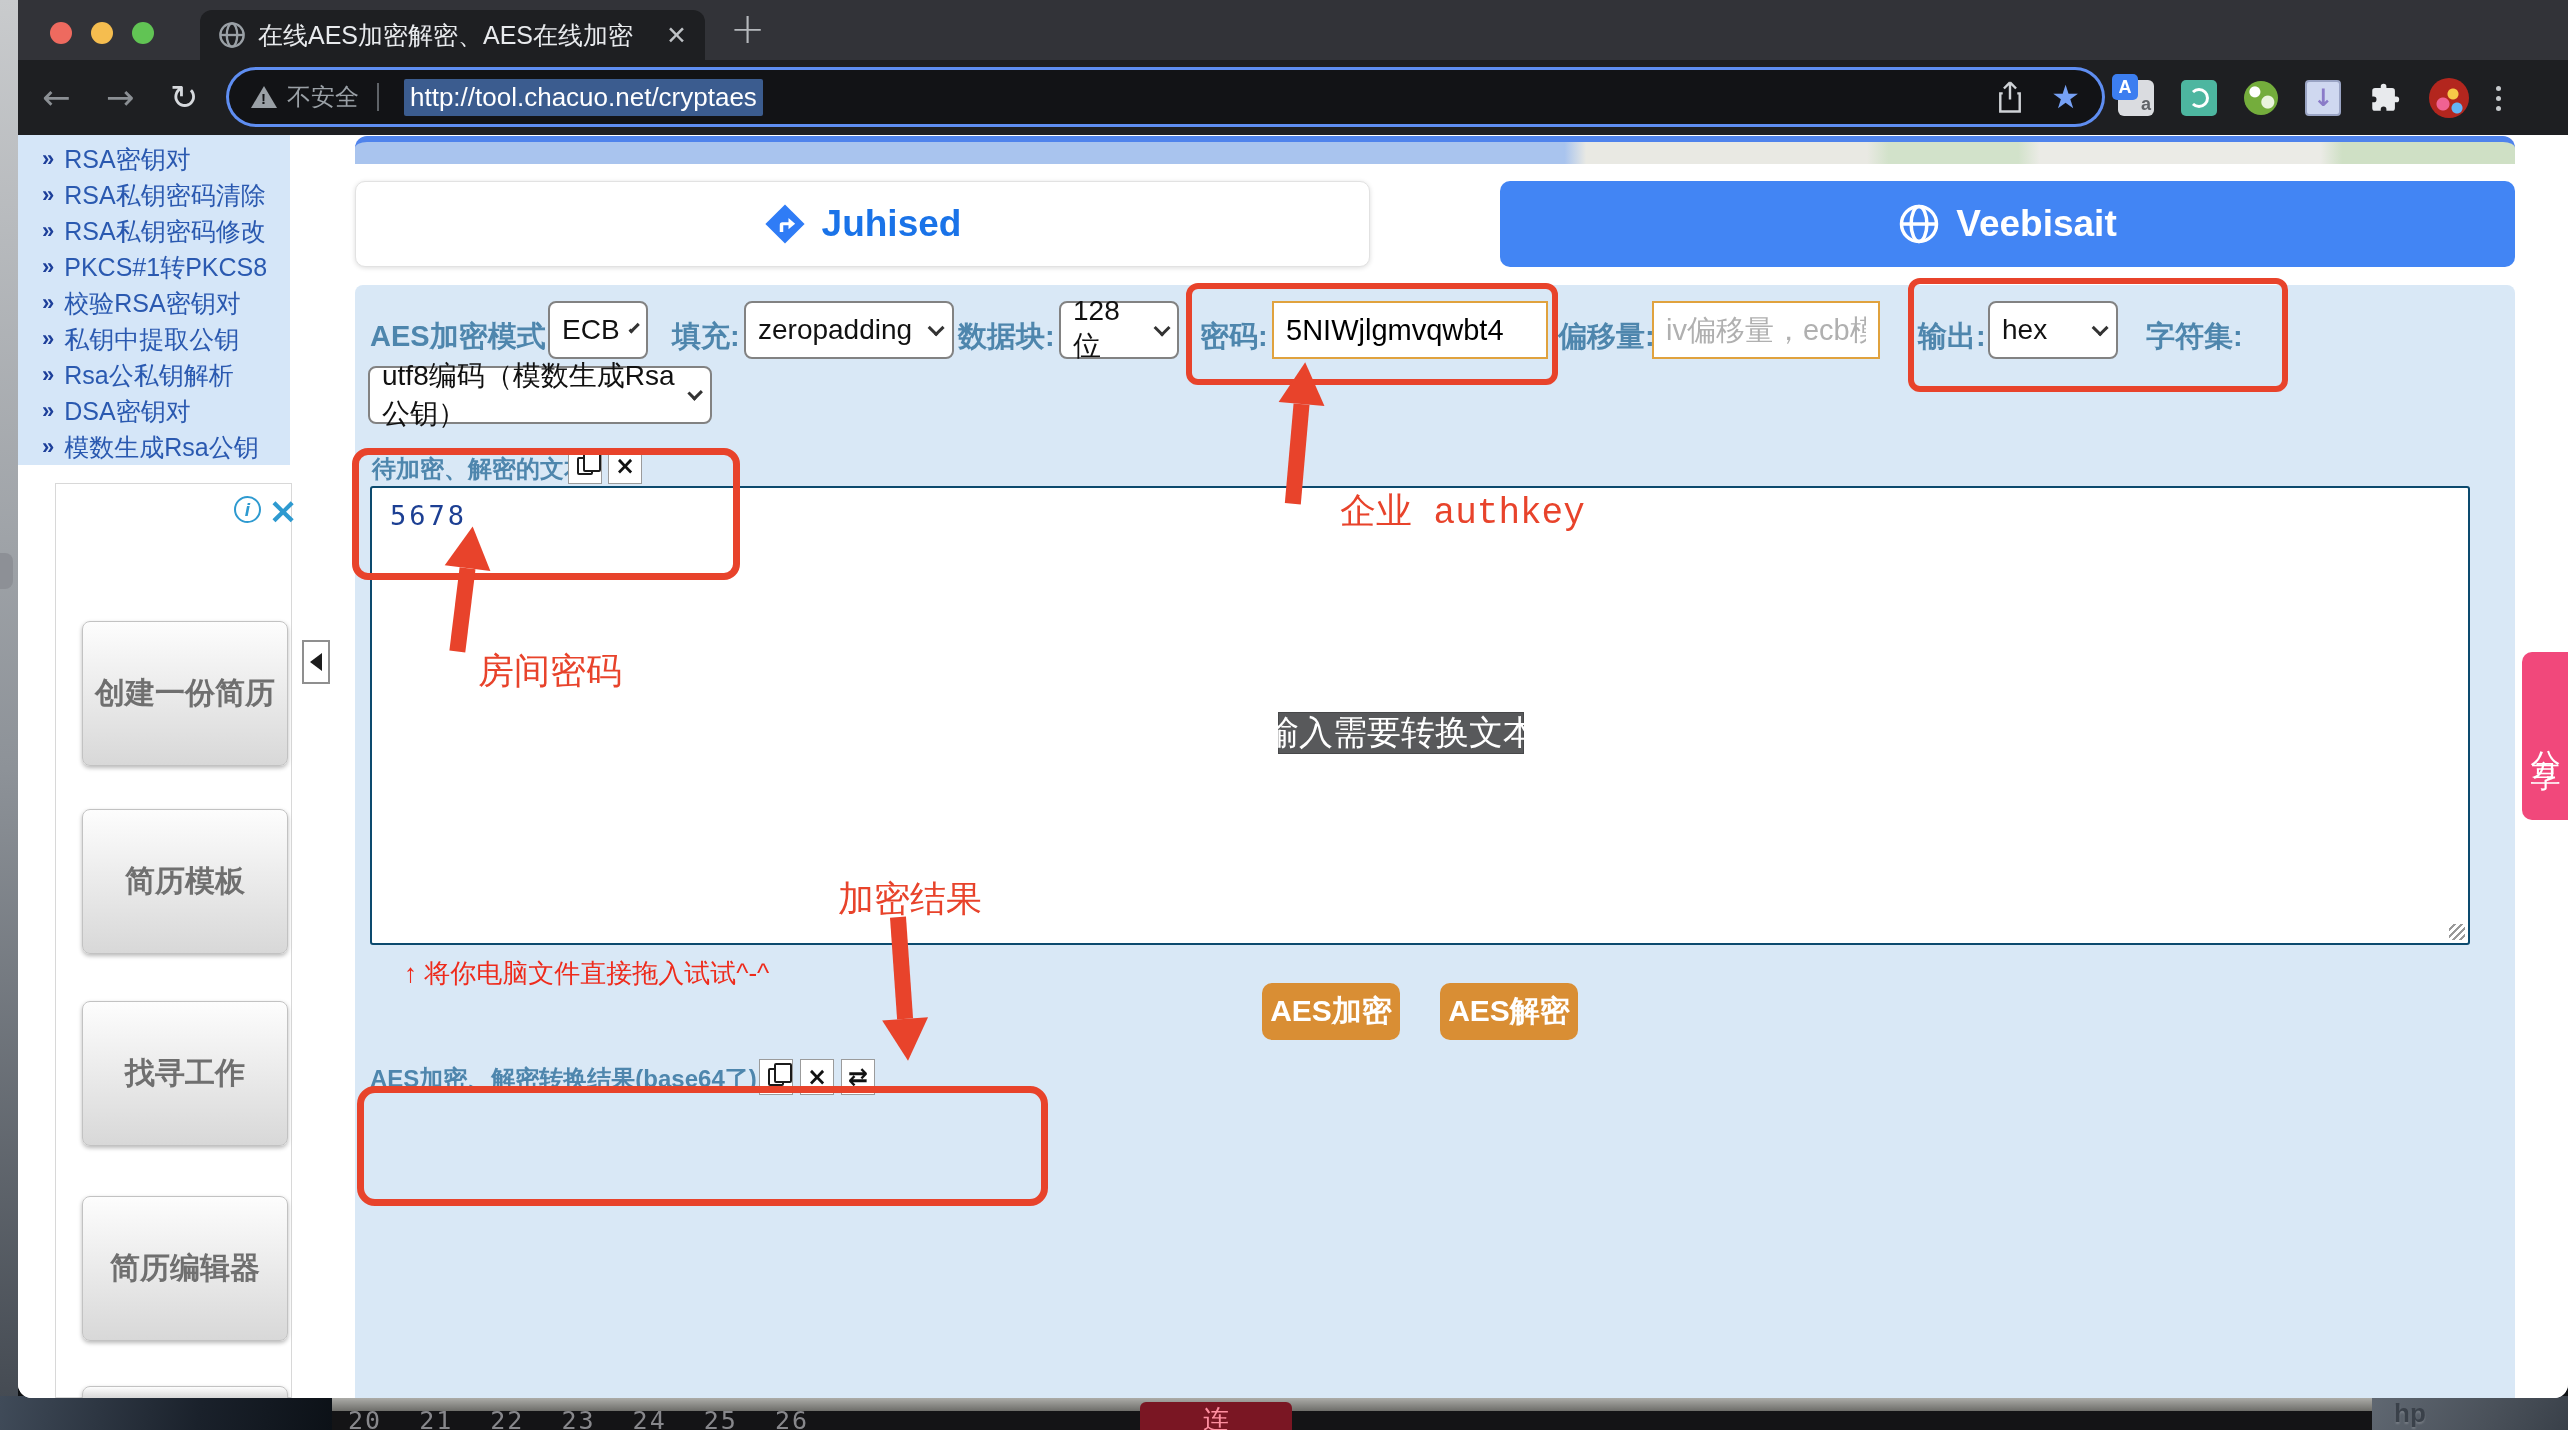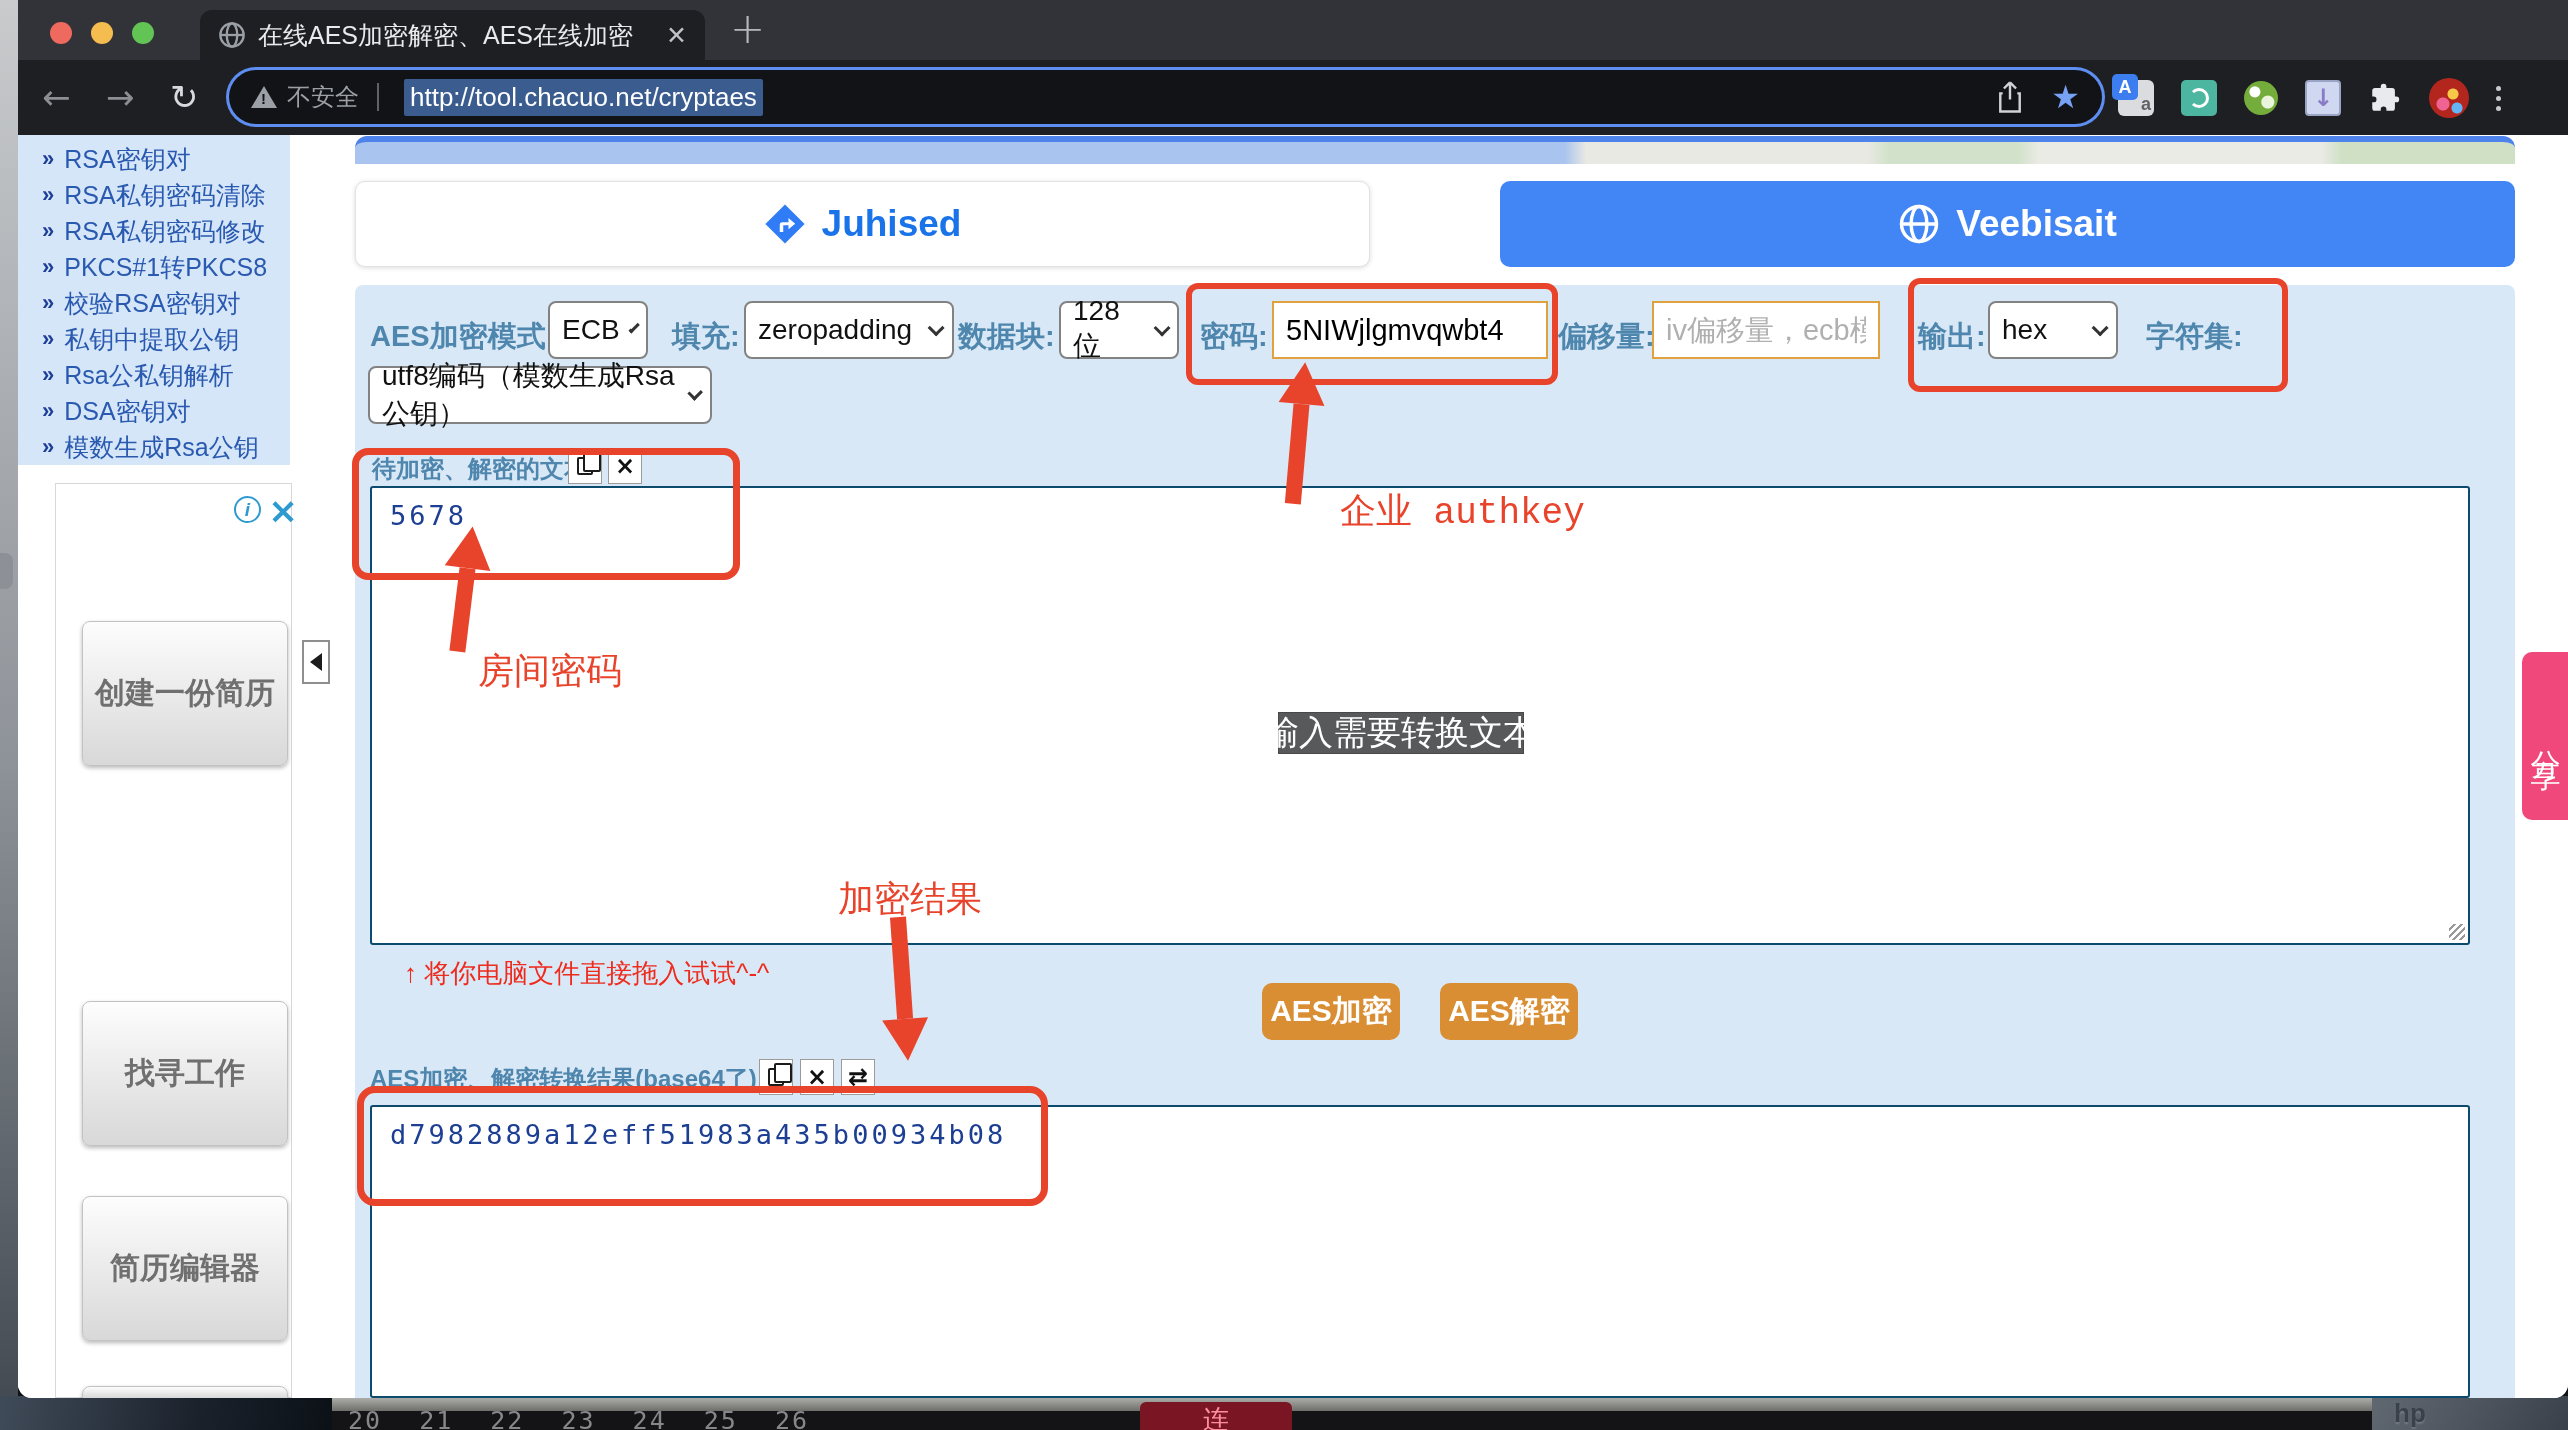--- a/index.html
+++ b/index.html
@@ -267,20 +267,21 @@
       </div>
     <div class="side-item" style="top:294px">
         <span class="side-bullet">»</span>
         <span>模数生成Rsa公钥</span>
       </div>
 
     <div class="ad-panel">
       <span class="ad-info">i</span>
       <span class="ad-close icon">×</span>
       <div class="ad-btn ad-b1">创建一份简历</div>
+      <div class="ad-btn ad-b2">简历模板</div>
       <div class="ad-btn ad-b3">找寻工作</div>
       <div class="ad-btn ad-b4">简历编辑器</div>
       <div class="ad-btn ad-b5"></div>
     </div>
 
     <div class="collapse-handle">
       <span class="collapse-tri"></span>
     </div>
 
     <div class="map-strip"></div>
@@ -356,23 +357,20 @@
     <span class="mini-btn" style="left:741px; top:924px">
         <span class="copy-glyph"></span>
       </span>
     <span class="mini-btn" style="left:782px; top:924px">
         <span class="x-glyph icon">×</span>
       </span>
     <span class="mini-btn" style="left:823px; top:924px">
         <span class="swap-glyph icon">⇄</span>
       </span>
 
-    <div class="bigbox" style="left:352px; top:970px; width:2100px; height:293px">
-      <span class="txt">d7982889a12eff51983a435b00934b08</span>
-    </div>
 
     <div class="ann-box" style="left:1168px; top:148px; width:372px; height:102px"></div>
     <div class="ann-box" style="left:1890px; top:143px; width:380px; height:114px"></div>
     <div class="ann-box" style="left:334px; top:313px; width:388px; height:132px; border-width:7px; border-radius:16px"></div>
     <div class="ann-box" style="left:339px; top:951px; width:691px; height:120px; border-width:7px; border-radius:18px"></div>
 
     <div class="arrow" style="left:424px; top:391px; transform:rotate(7deg)">
       <span class="arrow-head-up"></span>
         <span class="arrow-shaft" style="height:84px"></span>
     </div>

